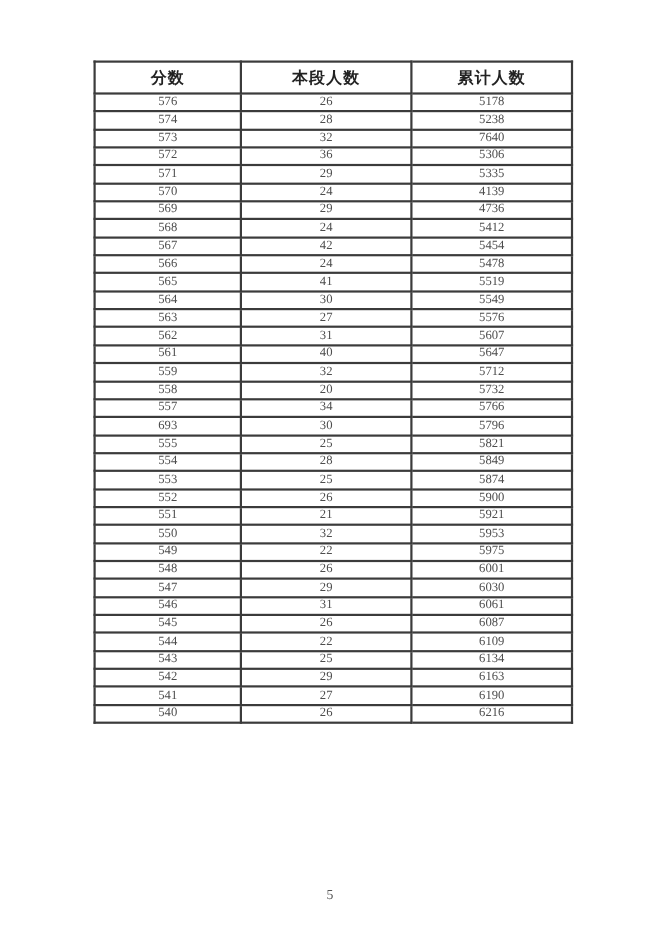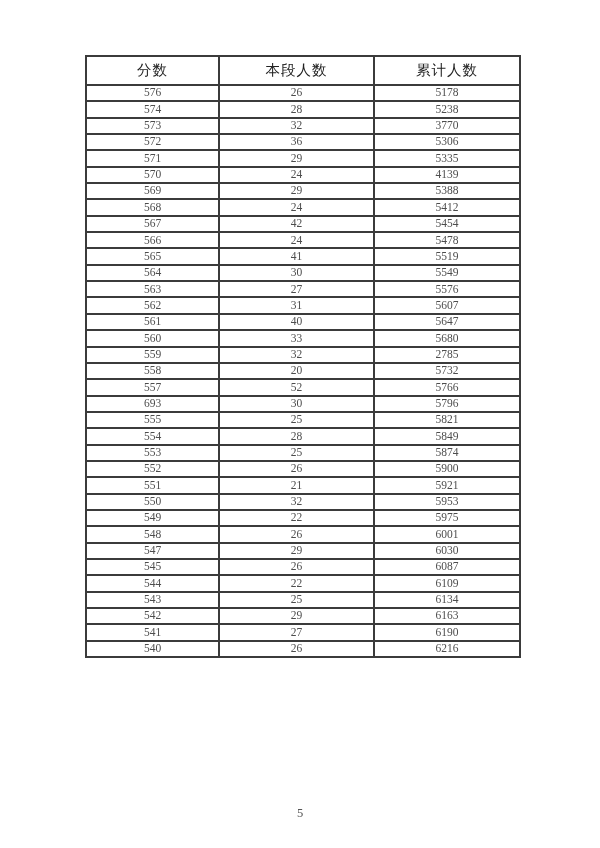--- a/index.html
+++ b/index.html
@@ -31,21 +31,21 @@
   table.score-table td {
     border: 2px solid #3b3b3b;
     text-align: center;
     vertical-align: middle;
     overflow: hidden;
     white-space: nowrap;
   }
   table.score-table th {
     height: 29px;
     font-size: 14.5px;
-    font-weight: normal;
+    font-weight: bold;
     color: #222222;
     letter-spacing: 1px;
   }
   table.score-table td {
     height: 16.35px;
     font-size: 11.5px;
     line-height: 1;
     color: #4d4d4d;
   }
   .page-number {
@@ -84,41 +84,41 @@
           <td>5178</td>
         </tr>
         <tr>
           <td>574</td>
           <td>28</td>
           <td>5238</td>
         </tr>
         <tr>
           <td>573</td>
           <td>32</td>
-          <td>3770</td>
+          <td>7640</td>
         </tr>
         <tr>
           <td>572</td>
           <td>36</td>
           <td>5306</td>
         </tr>
         <tr>
           <td>571</td>
           <td>29</td>
           <td>5335</td>
         </tr>
         <tr>
           <td>570</td>
           <td>24</td>
           <td>4139</td>
         </tr>
         <tr>
           <td>569</td>
           <td>29</td>
-          <td>5388</td>
+          <td>4736</td>
         </tr>
         <tr>
           <td>568</td>
           <td>24</td>
           <td>5412</td>
         </tr>
         <tr>
           <td>567</td>
           <td>42</td>
           <td>5454</td>
@@ -147,37 +147,32 @@
           <td>562</td>
           <td>31</td>
           <td>5607</td>
         </tr>
         <tr>
           <td>561</td>
           <td>40</td>
           <td>5647</td>
         </tr>
         <tr>
-          <td>560</td>
-          <td>33</td>
-          <td>5680</td>
-        </tr>
-        <tr>
           <td>559</td>
           <td>32</td>
-          <td>2785</td>
+          <td>5712</td>
         </tr>
         <tr>
           <td>558</td>
           <td>20</td>
           <td>5732</td>
         </tr>
         <tr>
           <td>557</td>
-          <td>52</td>
+          <td>34</td>
           <td>5766</td>
         </tr>
         <tr>
           <td>693</td>
           <td>30</td>
           <td>5796</td>
         </tr>
         <tr>
           <td>555</td>
           <td>25</td>
@@ -217,20 +212,25 @@
           <td>548</td>
           <td>26</td>
           <td>6001</td>
         </tr>
         <tr>
           <td>547</td>
           <td>29</td>
           <td>6030</td>
         </tr>
         <tr>
+          <td>546</td>
+          <td>31</td>
+          <td>6061</td>
+        </tr>
+        <tr>
           <td>545</td>
           <td>26</td>
           <td>6087</td>
         </tr>
         <tr>
           <td>544</td>
           <td>22</td>
           <td>6109</td>
         </tr>
         <tr>

